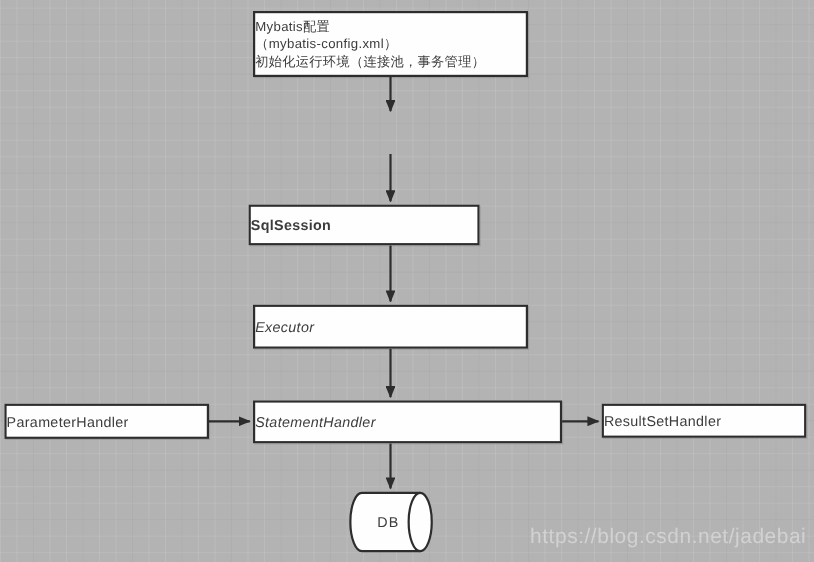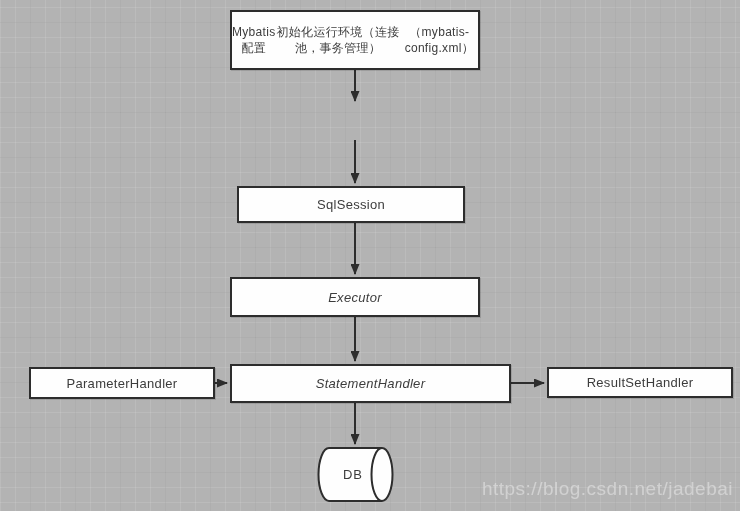--- a/index.html
+++ b/index.html
@@ -28,33 +28,34 @@
     top: 0;
     width: 740px;
     height: 511px;
   }
   .node {
     position: absolute;
     box-sizing: border-box;
     background: #fefefe;
     border: 2px solid #2d2d2d;
     display: flex;
-    align-items: center;
+    flex-direction: column;
+    align-items: flex-start;
     justify-content: center;
     text-align: center;
     font-size: 13px;
     letter-spacing: 0.3px;
     box-shadow: 1px 1px 0 rgba(0,0,0,0.12);
   }
   .node-config        { left: 230px; top: 10px;  width: 250px; height: 60px; font-size: 12px; line-height: 16px; }
   .node-factory       { left: 230px; top: 104px; width: 250px; height: 36px; }
-  .node-session       { left: 237px; top: 186px; width: 228px; height: 37px; }
+  .node-session       { left: 226px; top: 186px; width: 210px; height: 37px; font-weight: bold; }
   .node-executor      { left: 230px; top: 277px; width: 250px; height: 40px; font-style: italic; }
   .node-statement     { left: 230px; top: 364px; width: 281px; height: 39px; font-style: italic; }
-  .node-parameter     { left: 4px;   top: 367px; width: 186px; height: 32px; margin-left: 25px; }
+  .node-parameter     { left: 4px;   top: 367px; width: 186px; height: 32px; }
   .node-resultset     { left: 547px; top: 367px; width: 186px; height: 31px; }
   .db-label {
     position: absolute;
     left: 329px;
     top: 448px;
     width: 48px;
     height: 53px;
     display: flex;
     align-items: center;
     justify-content: center;
@@ -93,22 +94,22 @@
 
     <g>
       <path d="M 329,448 L 382,448 L 382,501 L 329,501 A 10.5 26.5 0 0 1 329,448 Z" fill="#fefefe" stroke="none"></path>
       <path d="M 329,448 L 382,448 M 329,501 L 382,501 M 329,501 A 10.5 26.5 0 0 1 329,448" fill="none" stroke="#2d2d2d" stroke-width="2"></path>
       <ellipse cx="382" cy="474.5" rx="10.5" ry="26.5" fill="#fefefe" stroke="#2d2d2d" stroke-width="2"></ellipse>
     </g>
   </svg>
 
   <div class="node node-config">
     <div>Mybatis配置</div>
+    <div>（mybatis-config.xml）</div>
     <div>初始化运行环境（连接池，事务管理）</div>
-    <div>（mybatis-config.xml）</div>
   </div>
 
 
   <div class="node node-session">
     <span>SqlSession</span>
   </div>
 
   <div class="node node-executor">
     <span>Executor</span>
   </div>

